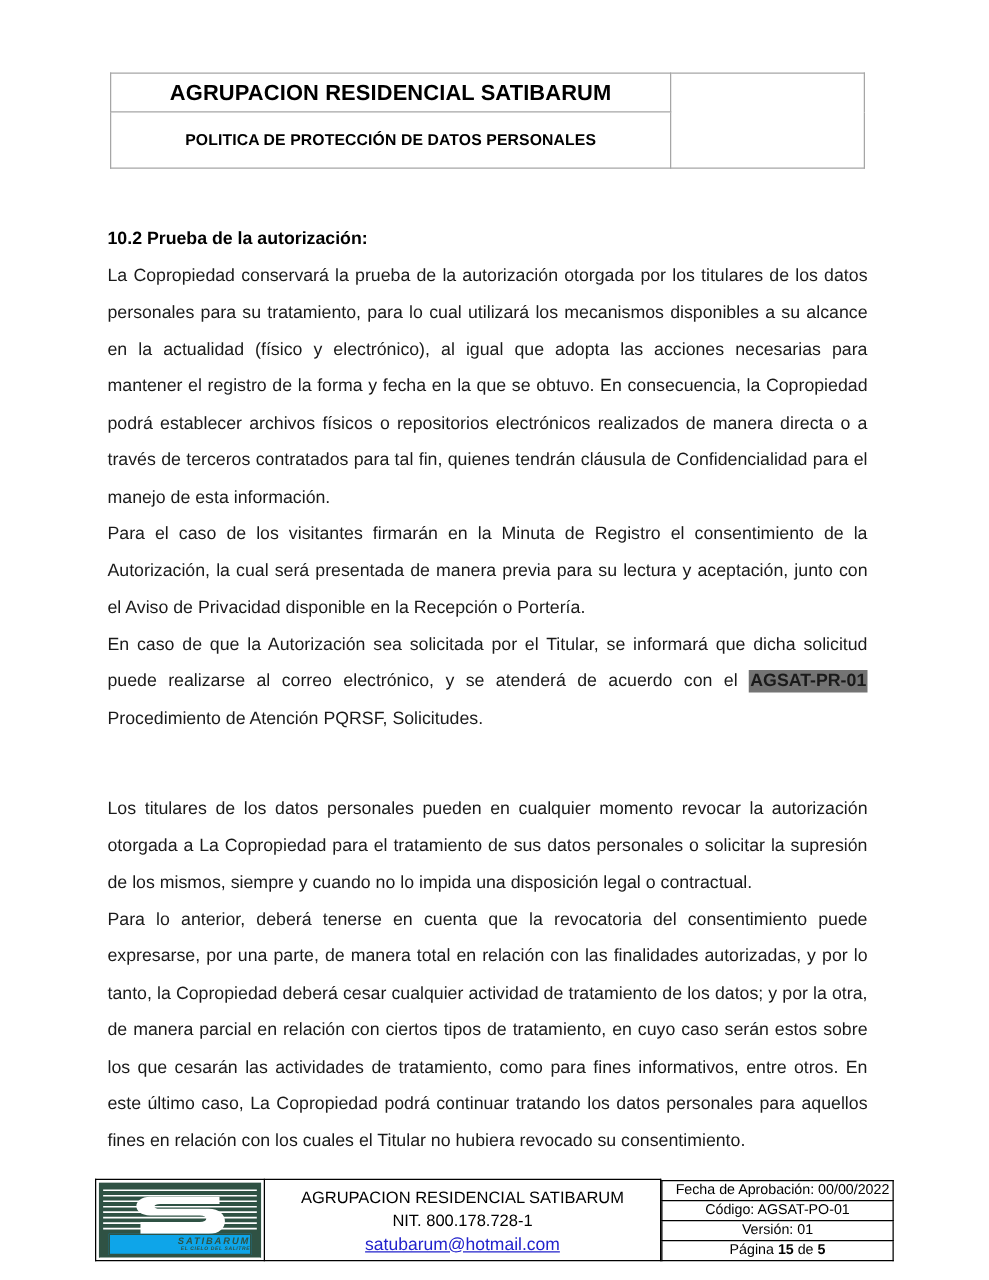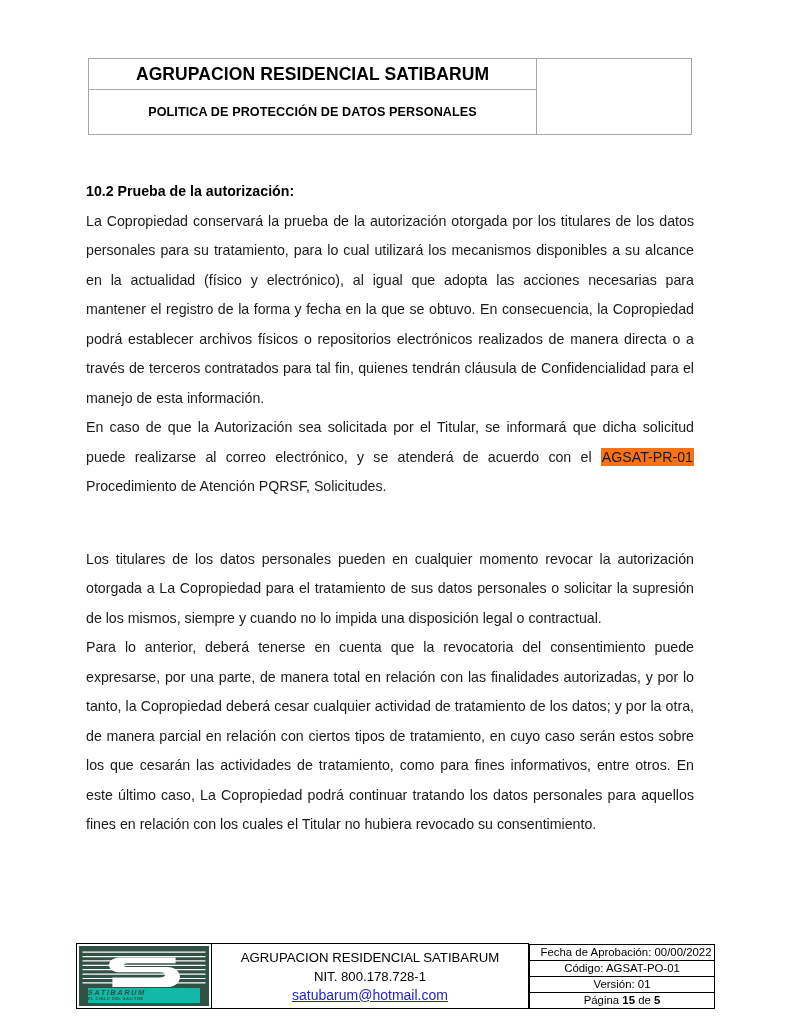--- a/index.html
+++ b/index.html
@@ -76,26 +76,26 @@
   .logo-inner {
     position: absolute;
     inset: 0;
   }
   .logo-name {
     position: absolute;
     left: 6%;
     right: 6%;
     bottom: 4%;
     height: 28%;
-    background: #14b8a6;
+    background: #0ea5e9;
     border: 1px solid #2f5244;
     box-sizing: border-box;
     display: flex;
     flex-direction: column;
-    align-items: flex-start;
+    align-items: flex-end;
     justify-content: center;
     line-height: 1;
   }
   .logo-name-main {
     font-size: 9.5px;
     font-weight: bold;
     font-style: italic;
     letter-spacing: 2.1px;
     color: #2f5244;
     white-space: nowrap;
@@ -135,22 +135,23 @@
   .h-sec.indent {
     padding-left: 22px;
   }
   .h-sec .numgap {
     display: inline-block;
     width: 22px;
   }
   .spacer-sm { height: 29px; }
   .spacer-xs { height: 14px; }
   .hl {
-    background: #f97316;
+    background: #737373;
     padding: 1px 1px;
+    font-weight: bold;
   }
 
   
   .footer-table {
     position: absolute;
     left: 76px;
     top: 927px;
     width: 639px;
     border-collapse: collapse;
     table-layout: fixed;
@@ -236,20 +237,21 @@
 
   <div class="body-wrap">
 
 
     <div class="spacer-sm"></div>
 
     <div class="h-sec">10.2 Prueba de la autorización:</div>
 
     <p class="para">La Copropiedad conservará la prueba de la autorización otorgada por los titulares de los datos personales para su tratamiento, para lo cual utilizará los mecanismos disponibles a su alcance en la actualidad (físico y electrónico), al igual que adopta las acciones necesarias para mantener el registro de la forma y fecha en la que se obtuvo. En consecuencia, la Copropiedad podrá establecer archivos físicos o repositorios electrónicos realizados de manera directa o a través de terceros contratados para tal fin, quienes tendrán cláusula de Confidencialidad para el manejo de esta información.</p>
 
+    <p class="para">Para el caso de los visitantes firmarán en la Minuta de Registro el consentimiento de la Autorización, la cual será presentada de manera previa para su lectura y aceptación, junto con el Aviso de Privacidad disponible en la Recepción o Portería.</p>
 
     <p class="para"><span>En caso de que la Autorización sea solicitada por el Titular, se informará que dicha solicitud puede realizarse al correo electrónico, y se atenderá de acuerdo con el </span><span class="hl">AGSAT-PR-01</span><span> Procedimiento de Atención PQRSF, Solicitudes.</span></p>
 
     <div class="spacer-xs"></div>
 
 
     <div class="spacer-sm"></div>
 
     <p class="para">Los titulares de los datos personales pueden en cualquier momento revocar la autorización otorgada a La Copropiedad para el tratamiento de sus datos personales o solicitar la supresión de los mismos, siempre y cuando no lo impida una disposición legal o contractual.</p>
 

